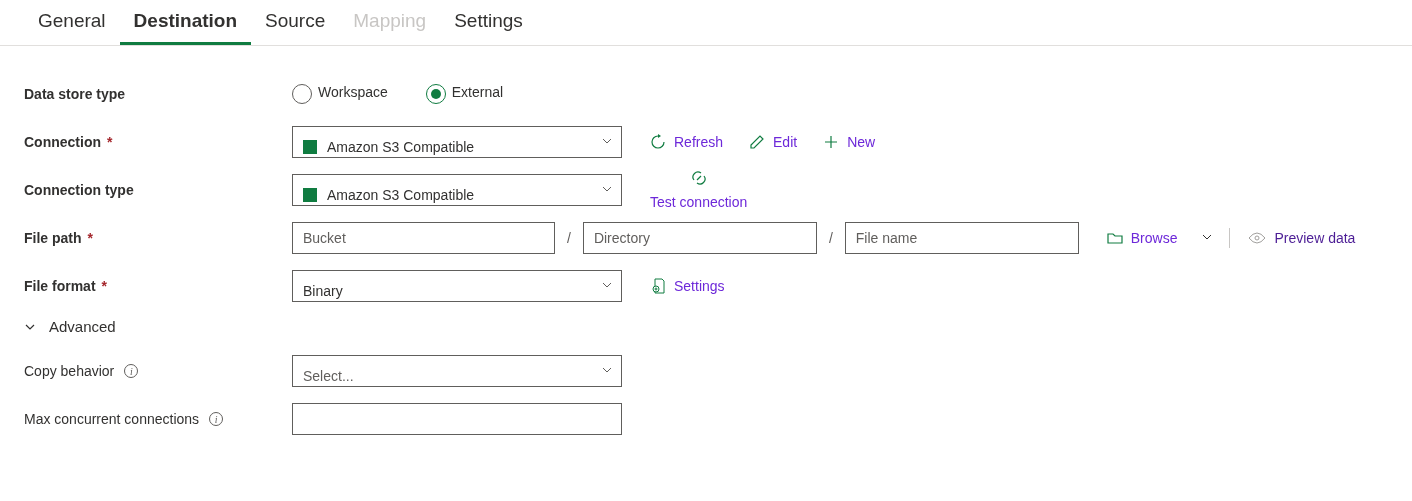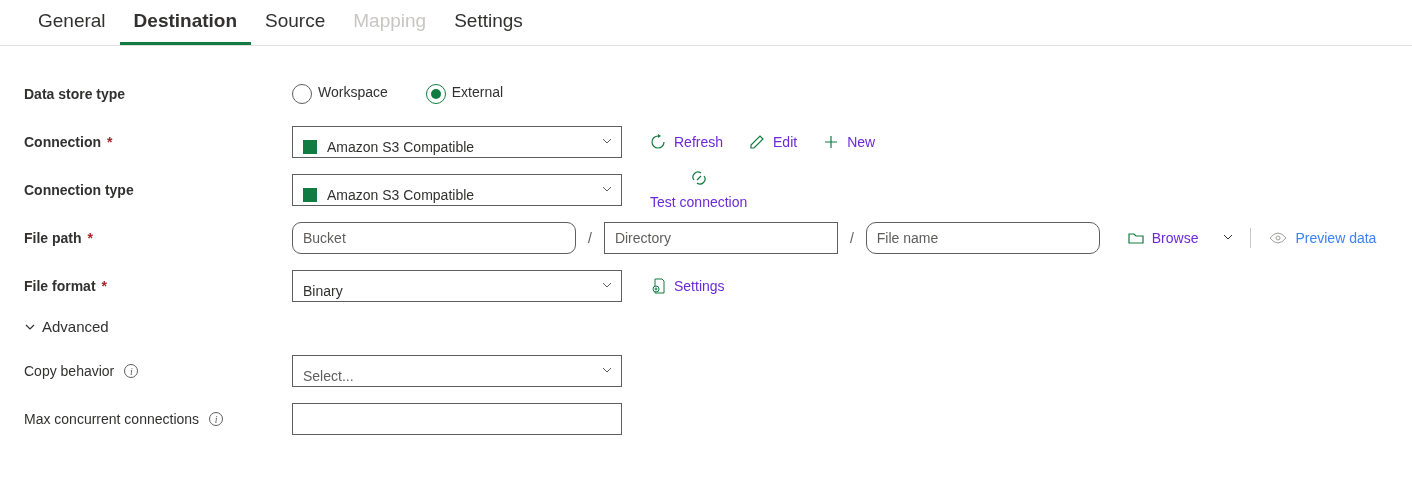--- a/index.html
+++ b/index.html
@@ -131,42 +131,42 @@
       align-items: center;
       gap: 8px;
       background: none;
       border: none;
       cursor: pointer;
       font-size: 14px;
       color: #6d28d9;
       padding: 4px 8px;
       font-family: inherit;
     }
-    .action-btn.disabled { color: #3b82f6; cursor: default; }
+    .action-btn.disabled { color: #4c1d95; cursor: default; }
     .action-btn svg { flex-shrink: 0; }
     .slash { color: #605e5c; padding: 0 2px; }
     .info-icon {
       width: 14px;
       height: 14px;
       border: 1px solid #605e5c;
       border-radius: 50%;
       display: inline-flex;
       align-items: center;
       justify-content: center;
       font-size: 10px;
       color: #605e5c;
       font-style: italic;
       font-family: serif;
       margin-left: 6px;
       font-weight: normal;
     }
     .adv-row {
       display: flex;
       align-items: center;
-      gap: 6px;
+      gap: 13px;
       padding: 8px 0 12px 0;
       cursor: pointer;
       font-weight: 400;
       font-size: 15px;
     }
     .vsep {
       width: 1px;
       height: 20px;
       background: #c8c6c4;
     }
@@ -263,25 +263,25 @@
       </button>
     </div>
   </div>
 
   <div class="form-row">
     <div class="form-label">
       <span>File path</span>
         <span class="req">*</span>
     </div>
     <div class="form-controls">
-      <input class="textbox" style="width: 284px; border-radius: 9px;" placeholder="Bucket">
+      <input class="textbox" style="width: 263px;" placeholder="Bucket">
       <span class="slash">/</span>
       <input class="textbox" style="width: 234px;" placeholder="Directory">
       <span class="slash">/</span>
-      <input class="textbox" style="width: 234px; border-radius: 10px;" placeholder="File name">
+      <input class="textbox" style="width: 234px;" placeholder="File name">
       <button class="action-btn" style="margin-left:10px;">
         <svg width="16" height="16" viewBox="0 0 16 16">
             <path d="M1 4 H6 L8 6 H15 V13 H1 Z" fill="none" stroke="#107c41" stroke-width="1.2"></path>
           </svg>
         <span>Browse</span>
       </button>
       <span class="chev-container">
         <svg width="12" height="12" viewBox="0 0 12 12">
             <path d="M2 4 L6 8 L10 4" fill="none" stroke="#323130" stroke-width="1"></path>
           </svg>

